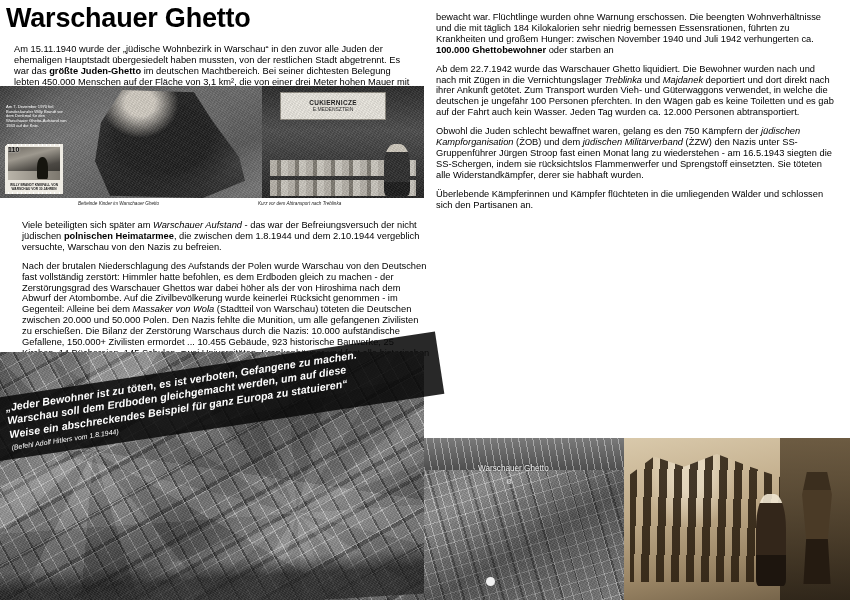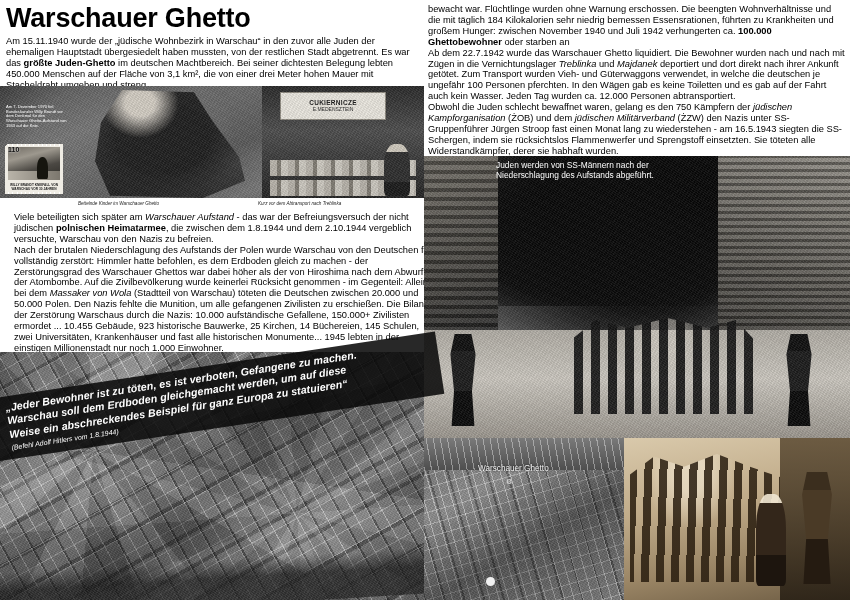--- a/index.html
+++ b/index.html
@@ -50,21 +50,21 @@
     font-size: 9.3px;
     line-height: 10.9px;
     text-align: left;
     padding: 0 4px 0 6px;
     margin: 0;
     hyphens: none;
   }
   .bodytext.right {
     padding: 0 5px 0 4px;
   }
-  .bodytext p { margin: 0; }
+  .bodytext p { margin: 8px; }
   b { font-weight: bold; }
   i { }
 
   .lead { padding-top: 4px; }
 
   
   .photo {
     position: absolute;
     overflow: hidden;
     background: #4a4a4a;
@@ -440,33 +440,20 @@
       </p>
       <p>
         <span>Ab dem 22.7.1942 wurde das Warschauer Ghetto liquidiert. Die Bewohner wurden nach und nach mit Zügen in die Vernichtungslager </span><i>Treblinka</i><span> und </span><i>Majdanek</i><span> deportiert und dort direkt nach ihrer Ankunft getötet. Zum Transport wurden Vieh- und Güterwaggons verwendet, in welche die deutschen je ungefähr 100 Personen pferchten. In den Wägen gab es keine Toiletten und es gab auf der Fahrt auch kein Wasser. Jeden Tag wurden ca. 12.000 Personen abtransportiert.</span>
       </p>
       <p>
         <span>Obwohl die Juden schlecht bewaffnet waren, gelang es den 750 Kämpfern der </span><i>jüdischen Kampforganisation</i><span> (ŻOB)  und dem </span><i>jüdischen Militärverband</i><span> (ŻZW) den Nazis unter SS-Gruppenführer Jürgen Stroop fast einen Monat lang zu wiederstehen - am 16.5.1943 siegten die SS-Schergen, indem sie rücksichtslos Flammenwerfer und Sprengstoff einsetzten. Sie töteten alle Widerstandkämpfer, derer sie habhaft wurden.</span>
       </p>
       <p>Überlebende Kämpferinnen und Kämpfer flüchteten in die umliegenden Wälder und schlossen sich den Partisanen an.</p>
     </div>
 
-    <div class="photo grain" id="photo-deportation">
-      <div class="smoke"></div>
-      <div class="bldg-left"></div>
-      <div class="bldg-right"></div>
-      <div class="street"></div>
-      <div class="crowd"></div>
-      <div class="guard g1"></div>
-      <div class="guard g2"></div>
-      <div class="photo-caption-overlay">
-        <div>Juden werden von SS-Männern nach der</div>
-        <div>Niederschlagung des Aufstands abgeführt.</div>
-      </div>
-    </div>
 
     <div class="photo grain" id="photo-aerial-ghetto">
       <div class="aerial-grid"></div>
       <div class="aerial-strip-top"></div>
       <div class="ghetto-label">Warschauer Ghetto</div>
       <div class="ghetto-marker">⚙</div>
       <div class="ghetto-dot"></div>
     </div>
 
     <div class="photo" id="photo-stroop-boy">

